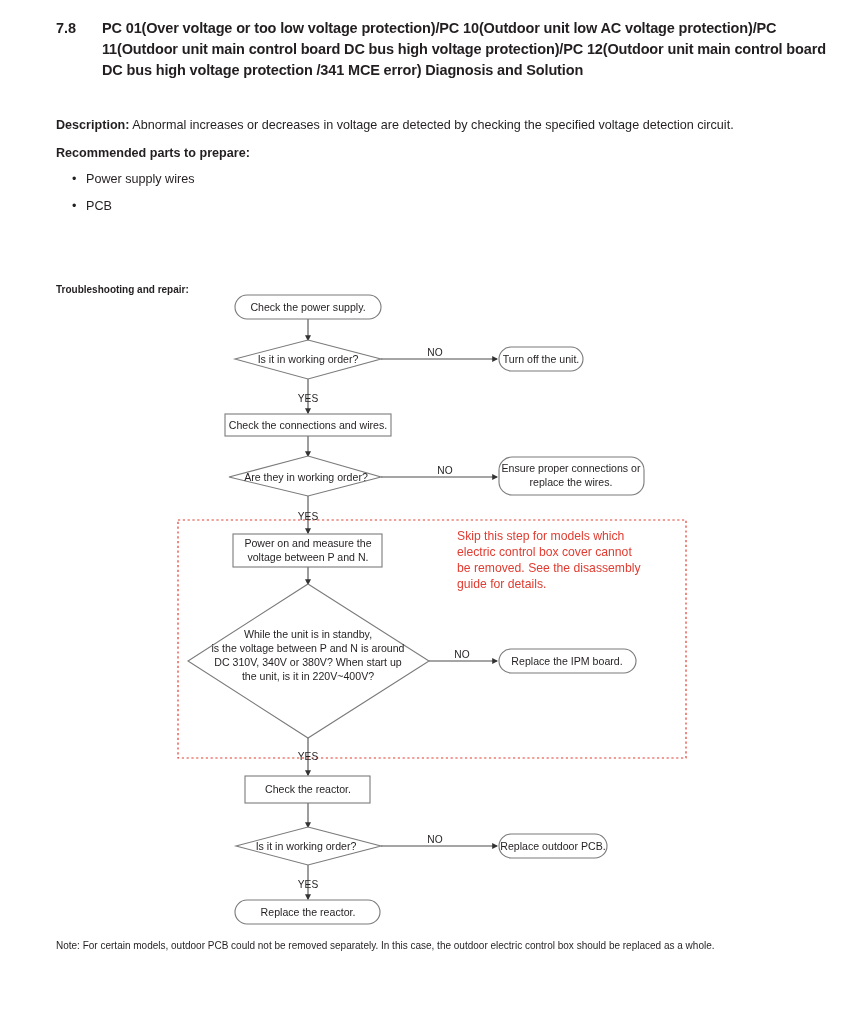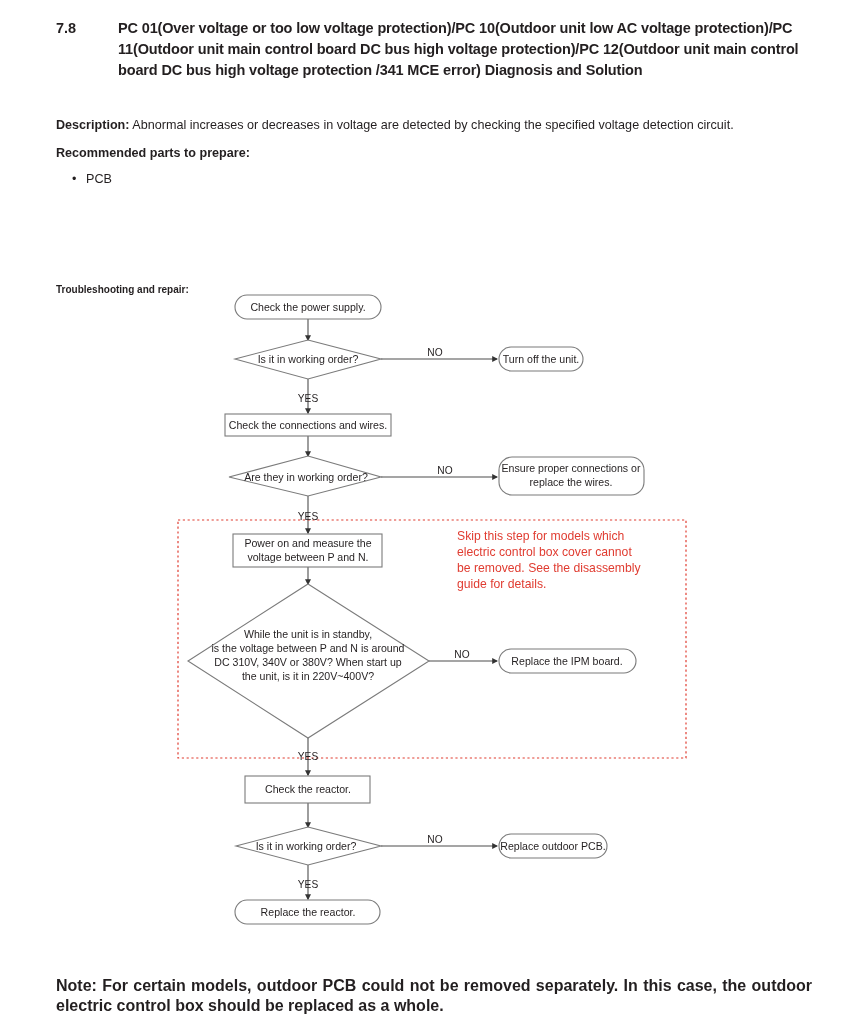--- a/index.html
+++ b/index.html
@@ -38,21 +38,20 @@
     line-height: 21px;
     flex: 0 0 auto;
     width: 46px;
   }
   .heading-text {
     font-weight: bold;
     font-size: 14.5px;
     line-height: 21px;
     flex: 1 1 auto;
     letter-spacing: -0.15px;
-    margin-left: 16px;
   }
 
   
   .desc {
     position: absolute;
     left: 56px;
     top: 117px;
     width: 790px;
     font-size: 12.6px;
     line-height: 17px;
@@ -123,44 +122,45 @@
   }
   .fc-note {
     font-family: "Liberation Sans", sans-serif;
     font-size: 12.2px;
   }
 
   
   .note {
     position: absolute;
     left: 56px;
-    top: 976px;
+    top: 936px;
     width: 756px;
-    font-size: 16px;
-    font-weight: bold;
+    font-size: 10px;
+    font-weight: normal;
     line-height: 20px;
     text-align: justify;
   }
 </style>
 </head>
 <body>
 
 <div class="page">
 
   <div class="heading">
     <span class="heading-num">7.8</span>
     <span class="heading-text">PC 01(Over voltage or too low voltage protection)/PC 10(Outdoor unit low AC voltage protection)/PC 11(Outdoor unit main control board DC bus high voltage protection)/PC 12(Outdoor unit main control board DC bus high voltage protection /341 MCE error)  Diagnosis and Solution</span>
   </div>
 
   <div class="desc">
     <span class="lbl">Description:</span><span> Abnormal increases or decreases in voltage are detected by checking the specified voltage detection circuit.</span>
   </div>
 
   <div class="parts-title">Recommended parts to prepare:</div>
   <ul class="parts-list">
+    <li>Power supply wires</li>
     <li>PCB</li>
   </ul>
 
   <div class="ts-title">Troubleshooting and repair:</div>
 
   <div class="flow">
     <svg width="864" height="655" viewBox="0 0 864 655" xmlns="http://www.w3.org/2000/svg">
       <defs>
         <marker id="arrow" viewBox="0 0 10 10" refX="8" refY="5" markerWidth="5.5" markerHeight="5.5" orient="auto-start-reverse">
           <path d="M 0 0 L 10 5 L 0 10 z" fill="#333333"></path>

